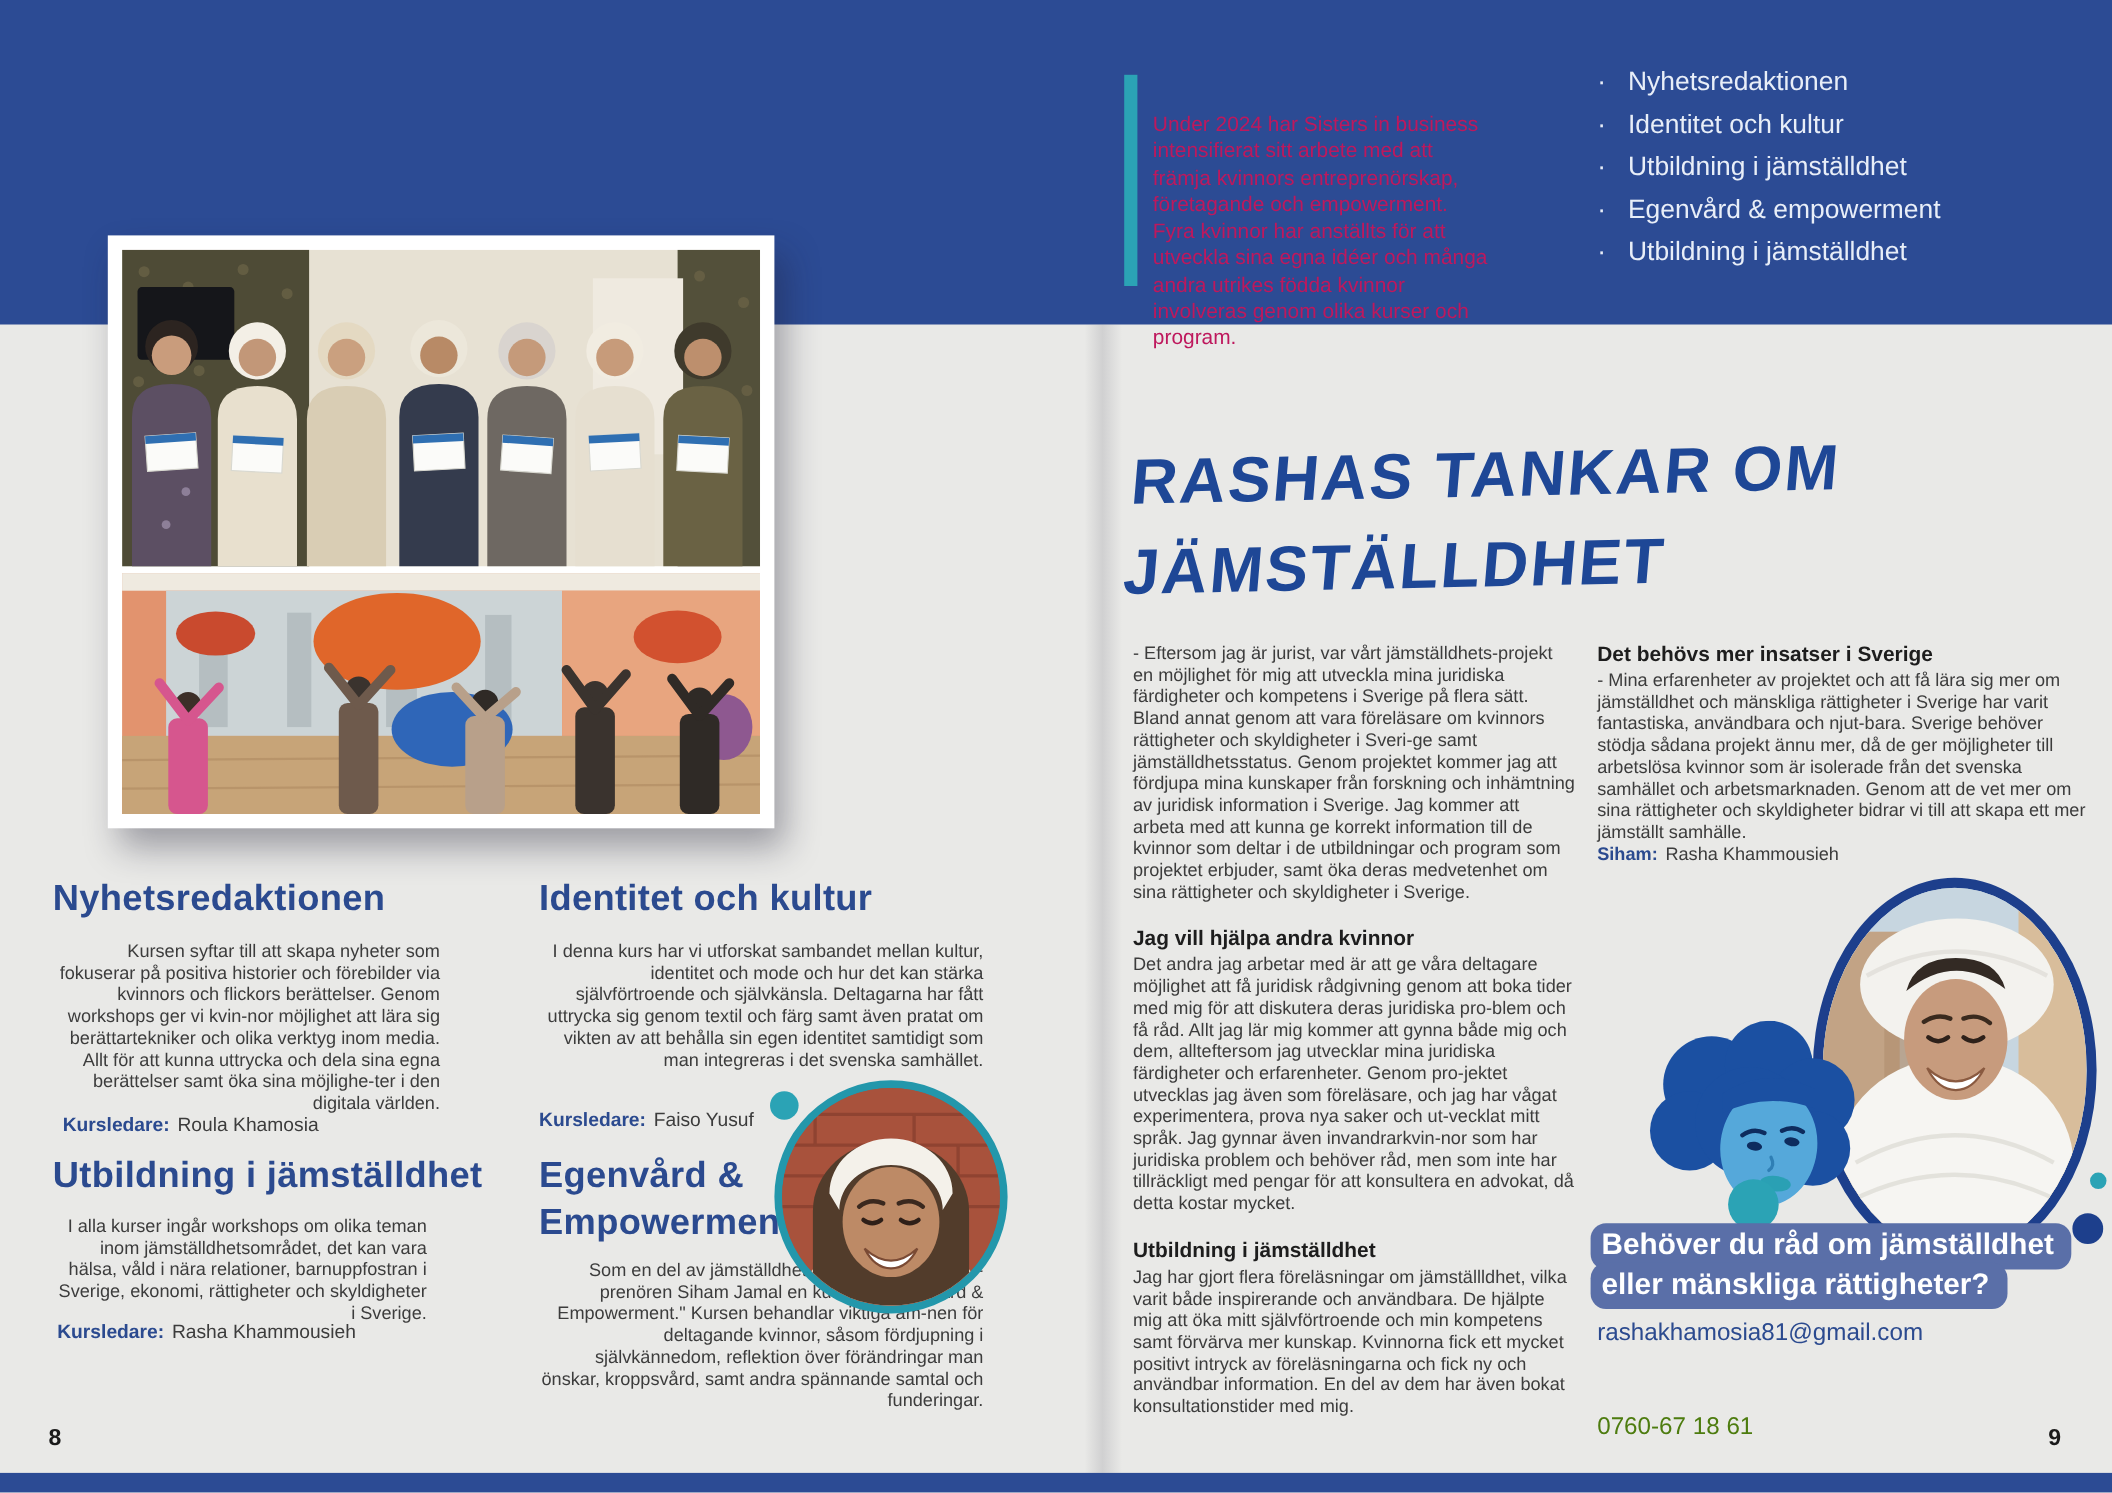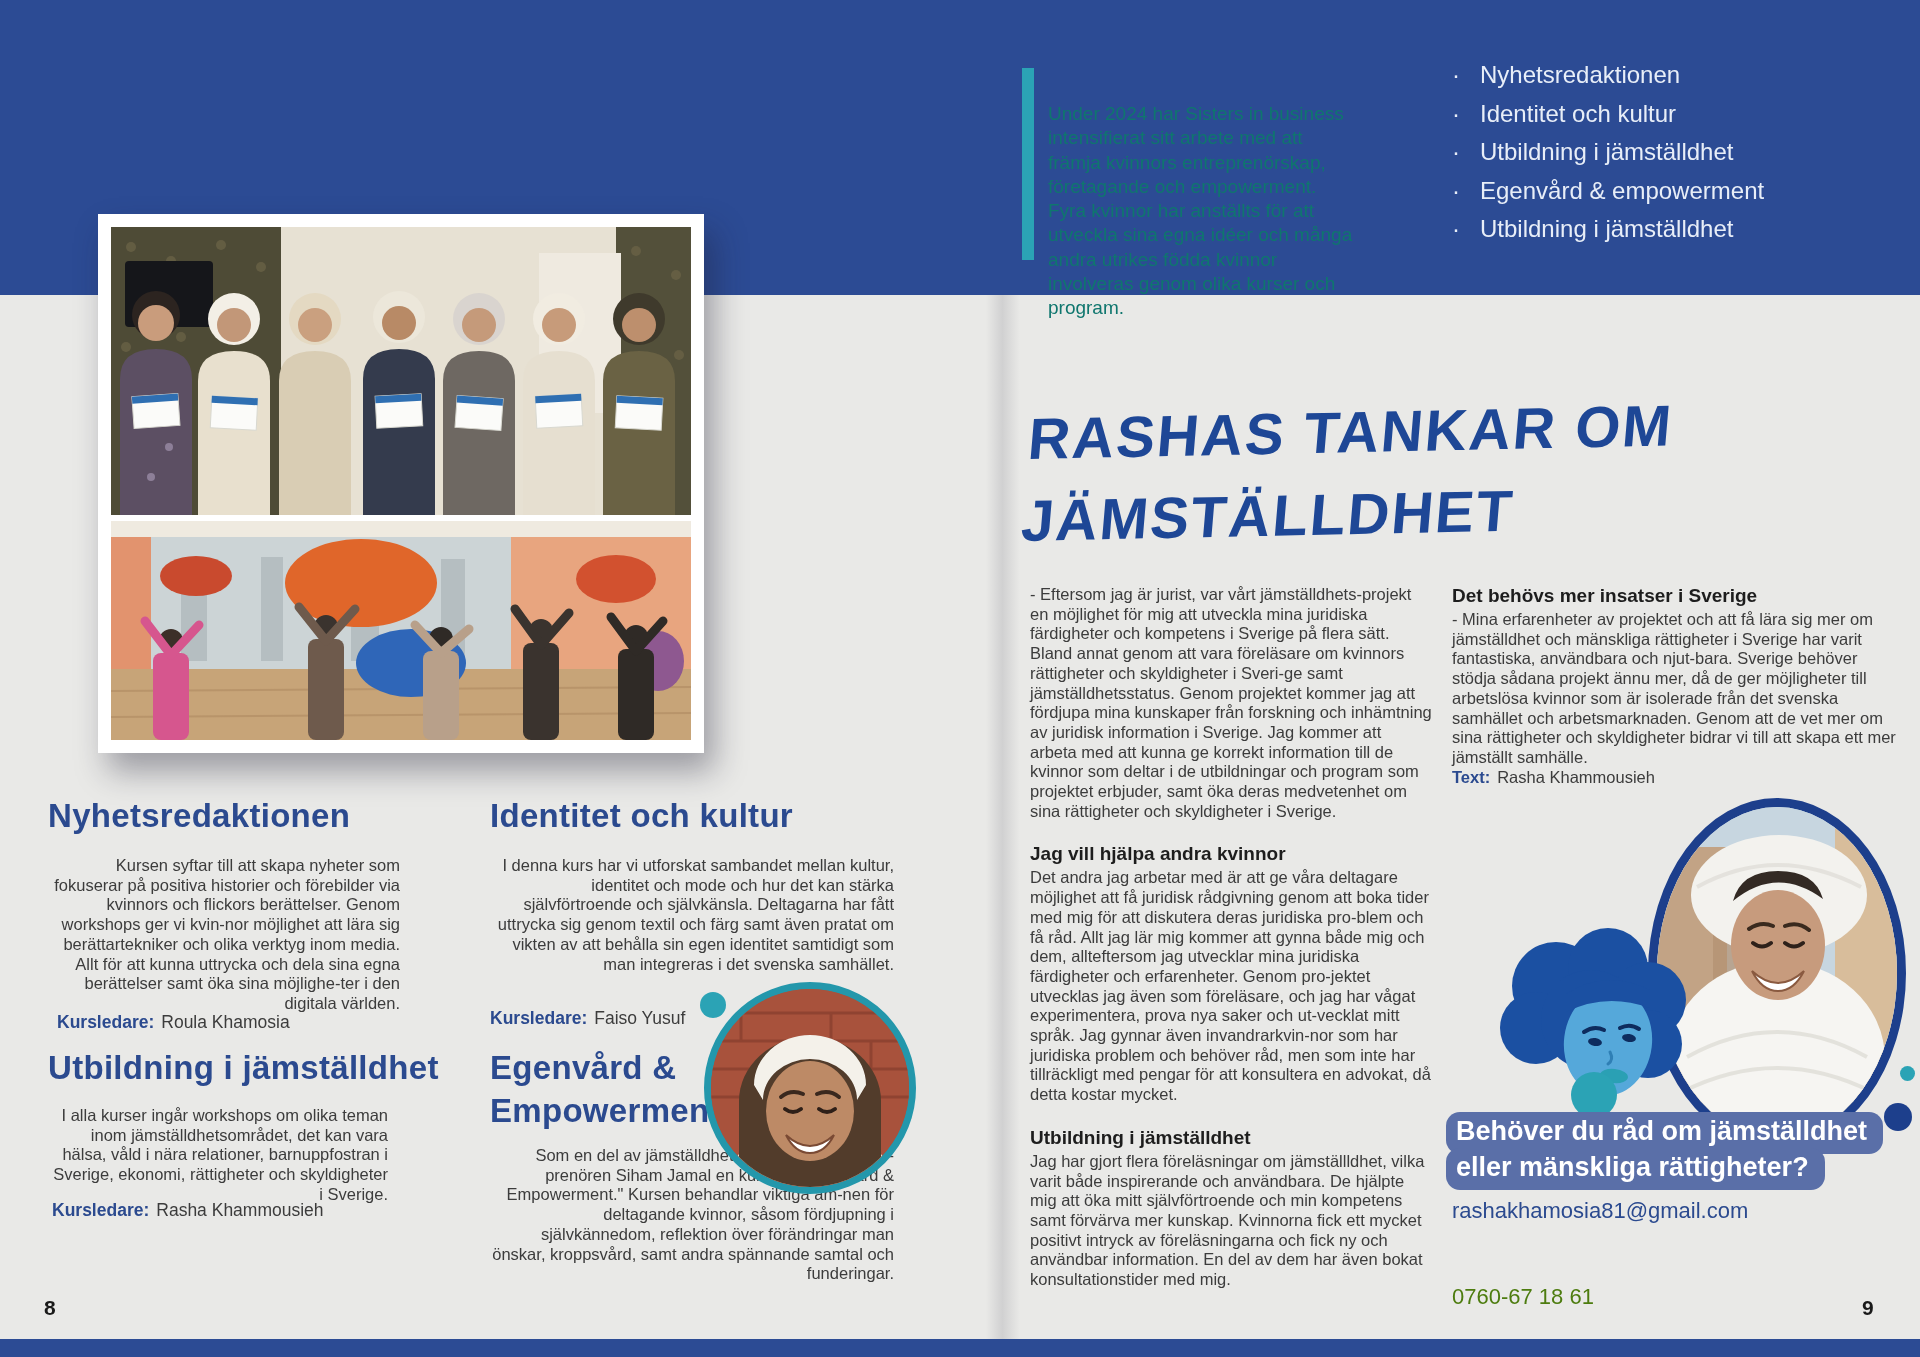--- a/index.html
+++ b/index.html
@@ -6,21 +6,21 @@
   .canvas{position:relative;width:1920px;height:1357px;background:#e9e9e7;overflow:hidden;
           font-family:"Liberation Sans",sans-serif;}
   
   .band{position:absolute;left:0;top:0;width:1920px;height:295px;background:#2c4b94;}
   .outline-title{position:absolute;left:55px;top:50px;width:690px;text-align:center;
     font-weight:800;font-size:58px;line-height:62px;letter-spacing:4px;color:transparent;
     -webkit-text-stroke:2.6px #ffffff;}
   @supports not (-webkit-text-stroke:1px red){.outline-title{color:#fff;}}
   .intro-wrap{position:absolute;left:1022px;top:62px;}
   .intro-bar{position:absolute;left:0;top:6px;width:12px;height:192px;background:#2ba3b5;}
-  .intro-text{margin-left:26px;width:310px;font-size:19px;line-height:24.3px;color:#0f766e;margin-top:40px;}
+  .intro-text{margin-left:26px;width:310px;font-size:19px;line-height:24.3px;color:#be185d;margin-top:40px;}
   .bullets{position:absolute;left:1452px;top:56px;list-style:none;margin:0;padding:0;}
   .bullet{font-size:24px;line-height:38.6px;color:#e8eef8;display:flex;}
   .bm{width:28px;flex:0 0 28px;}
   
   .collage{position:absolute;left:98px;top:214px;background:#fff;padding:13px;
     display:flex;flex-direction:column;gap:6px;box-shadow:10px 18px 30px rgba(30,30,50,.38);}
   .collage svg{display:block;}
   
   .h-blue{position:absolute;font-weight:800;color:#2b4a8f;font-size:33px;letter-spacing:.3px;line-height:43px;margin:0;}
   .body-txt{position:absolute;font-size:16.5px;line-height:19.7px;color:#3c3c3c;margin:0;text-align:right;}
@@ -289,21 +289,21 @@
     <div class="sub">Jag vill hjälpa andra kvinnor</div>
     <p>Det andra jag arbetar med är att ge våra deltagare möjlighet att få juridisk rådgivning genom att boka tider med mig för att diskutera deras juridiska pro-blem och få råd. Allt jag lär mig kommer att gynna både mig och dem, allteftersom jag utvecklar mina juridiska färdigheter och erfarenheter. Genom pro-jektet utvecklas jag även som föreläsare, och jag har vågat experimentera, prova nya saker och ut-vecklat mitt språk. Jag gynnar även invandrarkvin-nor som har juridiska problem och behöver råd, men som inte har tillräckligt med pengar för att konsultera en advokat, då detta kostar mycket.</p>
     <div class="sub">Utbildning i jämställdhet</div>
     <p>Jag har gjort flera föreläsningar om jämställldhet, vilka varit både inspirerande och användbara. De hjälpte mig att öka mitt självförtroende och min kompetens samt förvärva mer kunskap. Kvinnorna fick ett mycket positivt intryck av föreläsningarna och fick ny och användbar information. En del av dem har även bokat konsultationstider med mig.</p>
   </div>
 
   <div class="p9col" id="p9c2">
     <div class="sub first">Det behövs mer insatser i Sverige</div>
     <p>- Mina erfarenheter av projektet och att få lära sig mer om jämställdhet och mänskliga rättigheter i Sverige har varit fantastiska, användbara och njut-bara. Sverige behöver stödja sådana projekt ännu mer, då de ger möjligheter till arbetslösa kvinnor som är isolerade från det svenska  samhället och arbetsmarknaden. Genom att de vet mer om sina rättigheter och skyldigheter bidrar vi till att skapa ett mer jämställt samhälle.</p>
     <p class="textline">
-      <span class="kl">Text:</span><span class="kn">Rasha Khammousieh</span>
+      <span class="kl">Siham:</span><span class="kn">Rasha Khammousieh</span>
     </p>
   </div>
 
   <div class="portrait-oval">
     <svg width="240" height="332" viewBox="0 0 240 332">
       <rect width="240" height="332" fill="#c7d6e0"></rect>
       <rect x="0" y="40" width="70" height="292" fill="#c2a385"></rect>
       <rect x="178" y="18" width="62" height="314" fill="#d8bd9b"></rect>
       <rect x="56" y="90" width="30" height="120" fill="#b29071" opacity="0.7"></rect>
       <ellipse cx="122" cy="88" rx="88" ry="60" fill="#f3f2ee"></ellipse>

